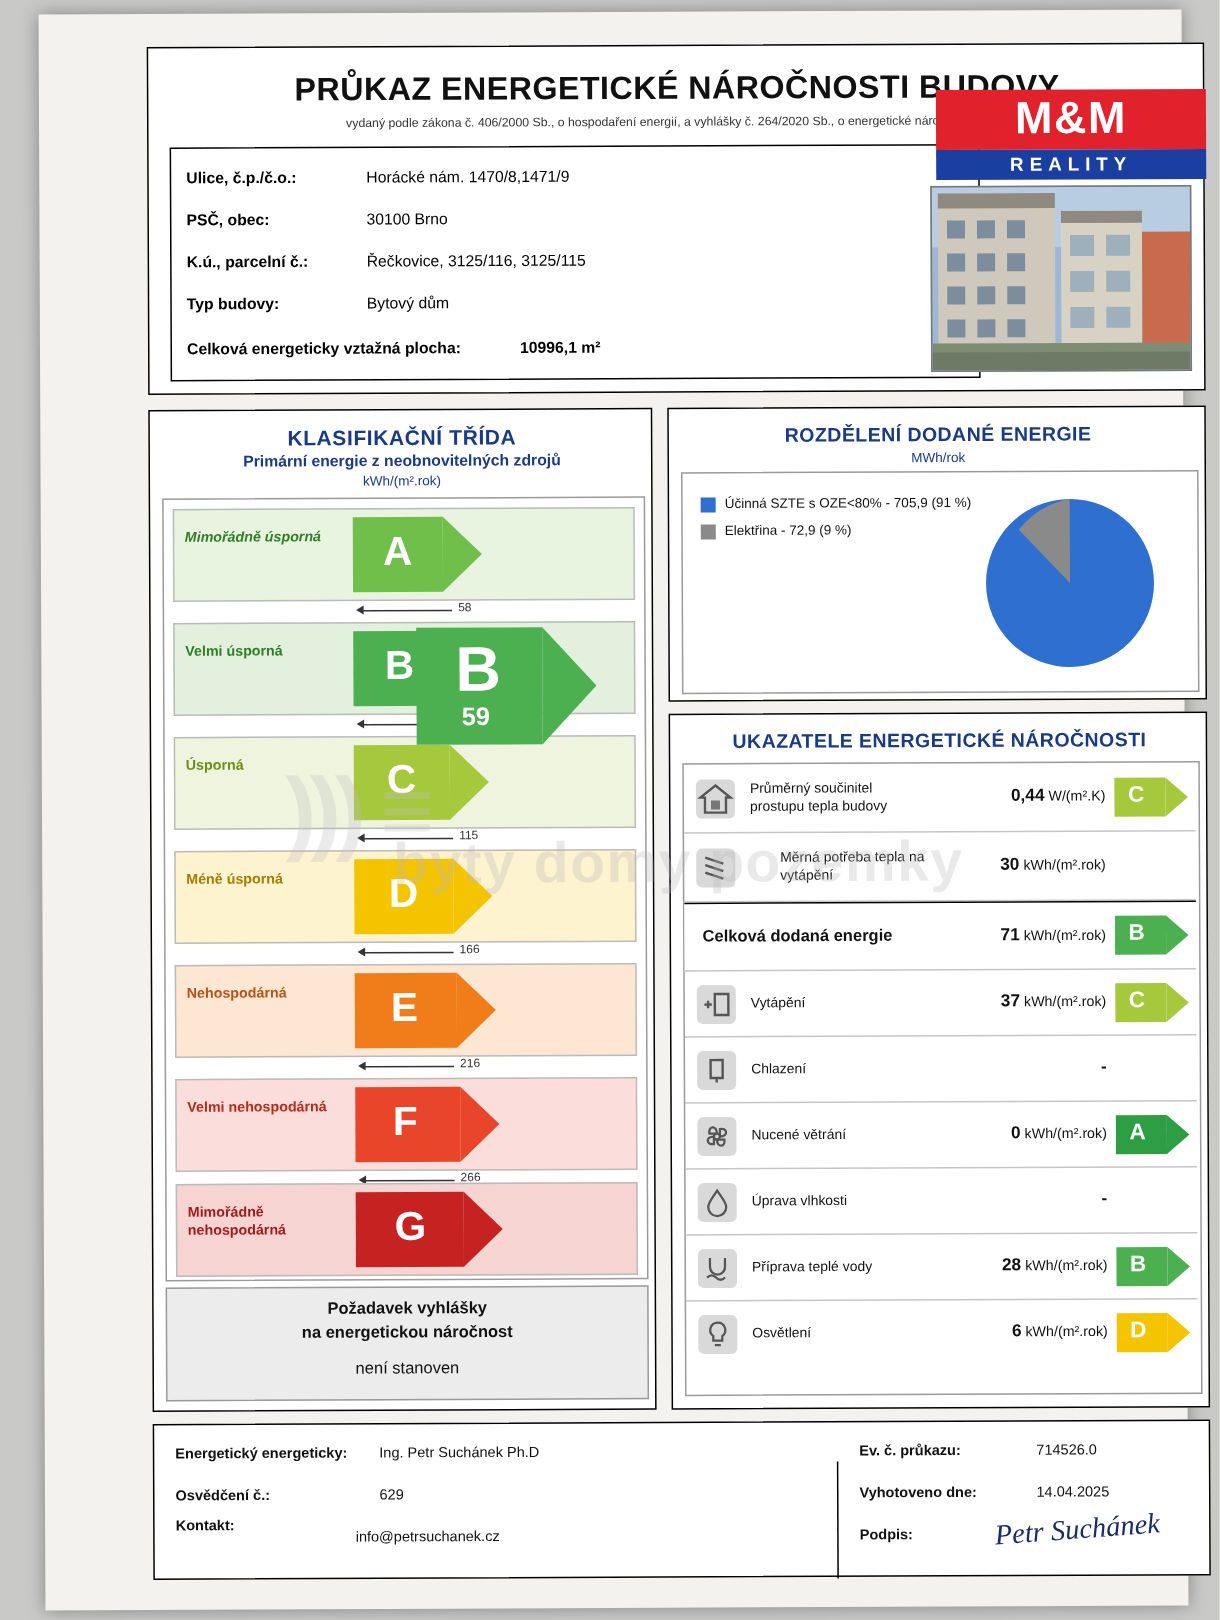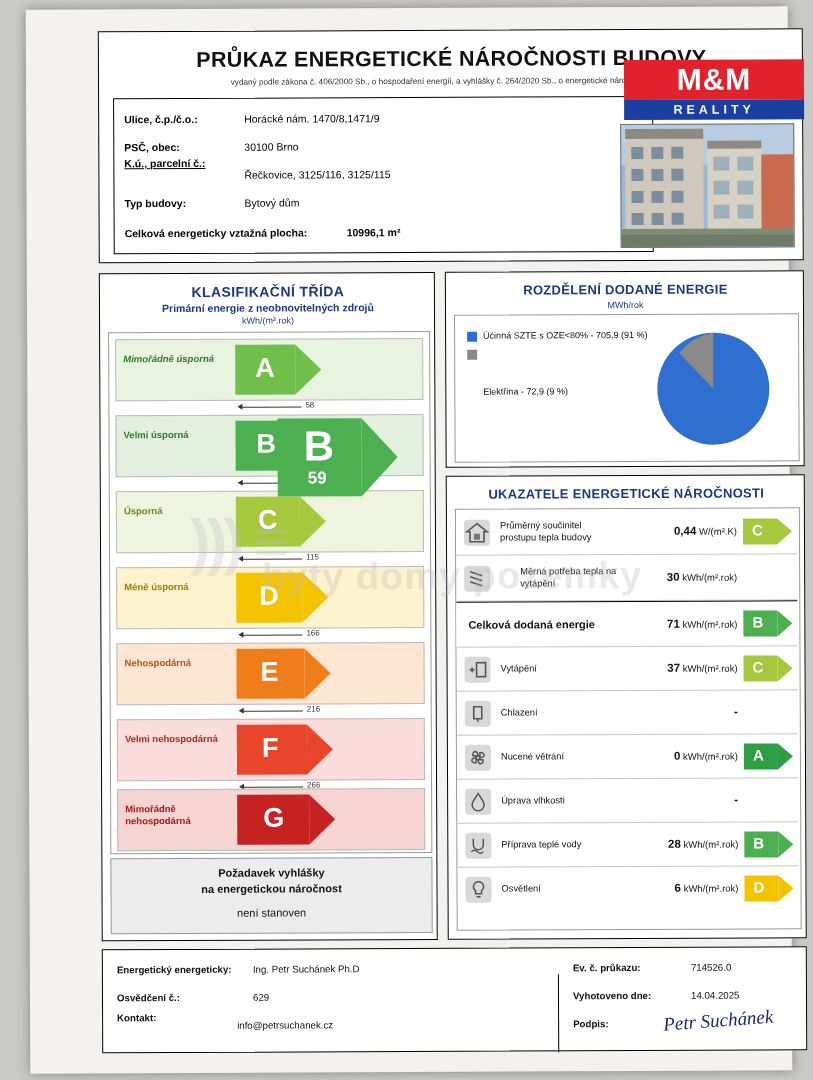--- a/index.html
+++ b/index.html
@@ -125,21 +125,21 @@
     <div id="hdr-title">PRŮKAZ ENERGETICKÉ NÁROČNOSTI BUDOVY</div>
     <div id="hdr-sub">vydaný podle zákona č. 406/2000 Sb., o hospodaření energií, a vyhlášky č. 264/2020 Sb., o energetické náročnosti budov</div>
 
     <div id="idbox">
       <div class="idlabel" style="left:10px;top:14px;">Ulice, č.p./č.o.:</div>
       <div class="idval" style="left:130px;top:14px;">Horácké nám. 1470/8,1471/9</div>
 
       <div class="idlabel" style="left:10px;top:42px;">PSČ, obec:</div>
       <div class="idval" style="left:130px;top:42px;">30100 Brno</div>
 
-      <div class="idlabel" style="left:10px;top:58px;text-decoration:underline;">K.ú., parcelní č.:</div>
+      <div class="idlabel" style="left:10px;top:70px;">K.ú., parcelní č.:</div>
       <div class="idval" style="left:130px;top:70px;">Řečkovice, 3125/116, 3125/115</div>
 
       <div class="idlabel" style="left:10px;top:98px;">Typ budovy:</div>
       <div class="idval" style="left:130px;top:98px;">Bytový dům</div>
 
       <div class="idlabel" style="left:10px;top:128px;">Celková energeticky vztažná plocha:</div>
       <div class="idval" style="left:232px;top:128px;font-weight:bold;">10996,1 m²</div>
     </div>
 
     <div id="logo">
@@ -308,21 +308,21 @@
     </div>
   </div>
 
   <div class="bx" id="pie">
     <div id="pie-t1">ROZDĚLENÍ DODANÉ ENERGIE</div>
     <div id="pie-t2">MWh/rok</div>
     <div id="pie-inner">
       <div class="legsw" style="left:12px;top:16px;background:#2f6fd0;"></div>
       <div class="legrow" style="left:28px;top:15px;">Účinná SZTE s OZE&lt;80% - 705,9 (91 %)</div>
       <div class="legsw" style="left:12px;top:34px;background:#8a8a8a;"></div>
-      <div class="legrow" style="left:28px;top:33px;margin-top:38px;">Elektřina - 72,9 (9 %)</div>
+      <div class="legrow" style="left:28px;top:33px;">Elektřina - 72,9 (9 %)</div>
 
       <div id="piechart">
         <svg width="120" height="120" viewBox="0 0 120 120">
           <circle cx="60" cy="60" r="56" fill="#2f6fd0"></circle>
           <path d="M60 60 L60 4 A56 56 0 0 0 26.0 24.3 Z" fill="#8a8a8a"></path>
         </svg>
       </div>
     </div>
   </div>
 

